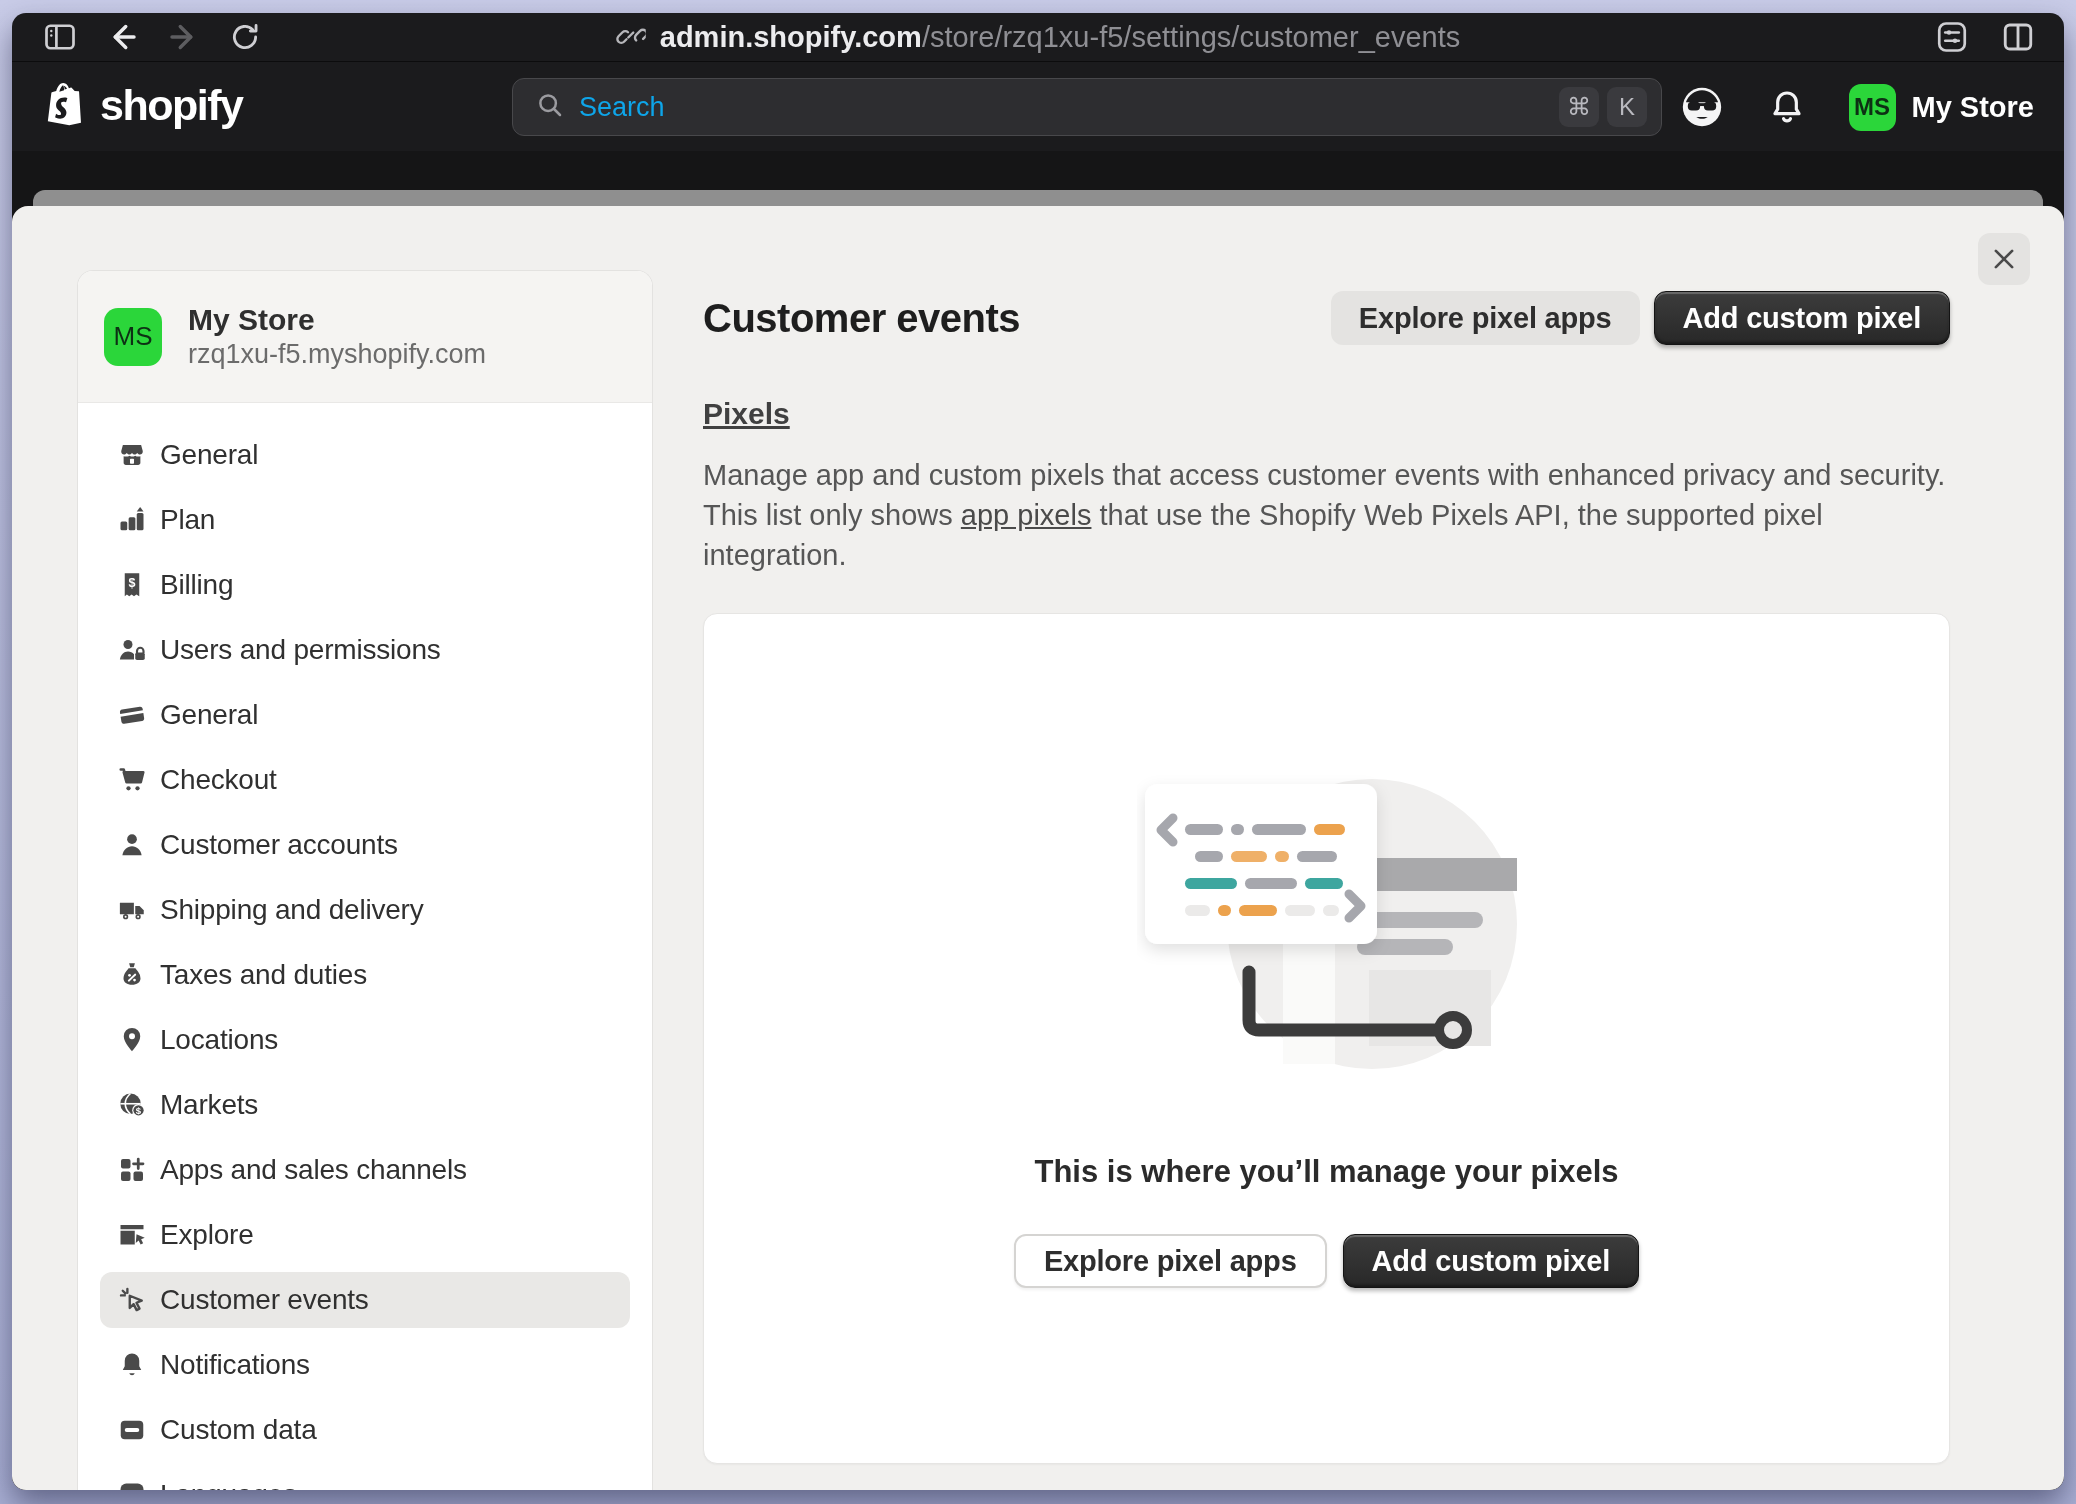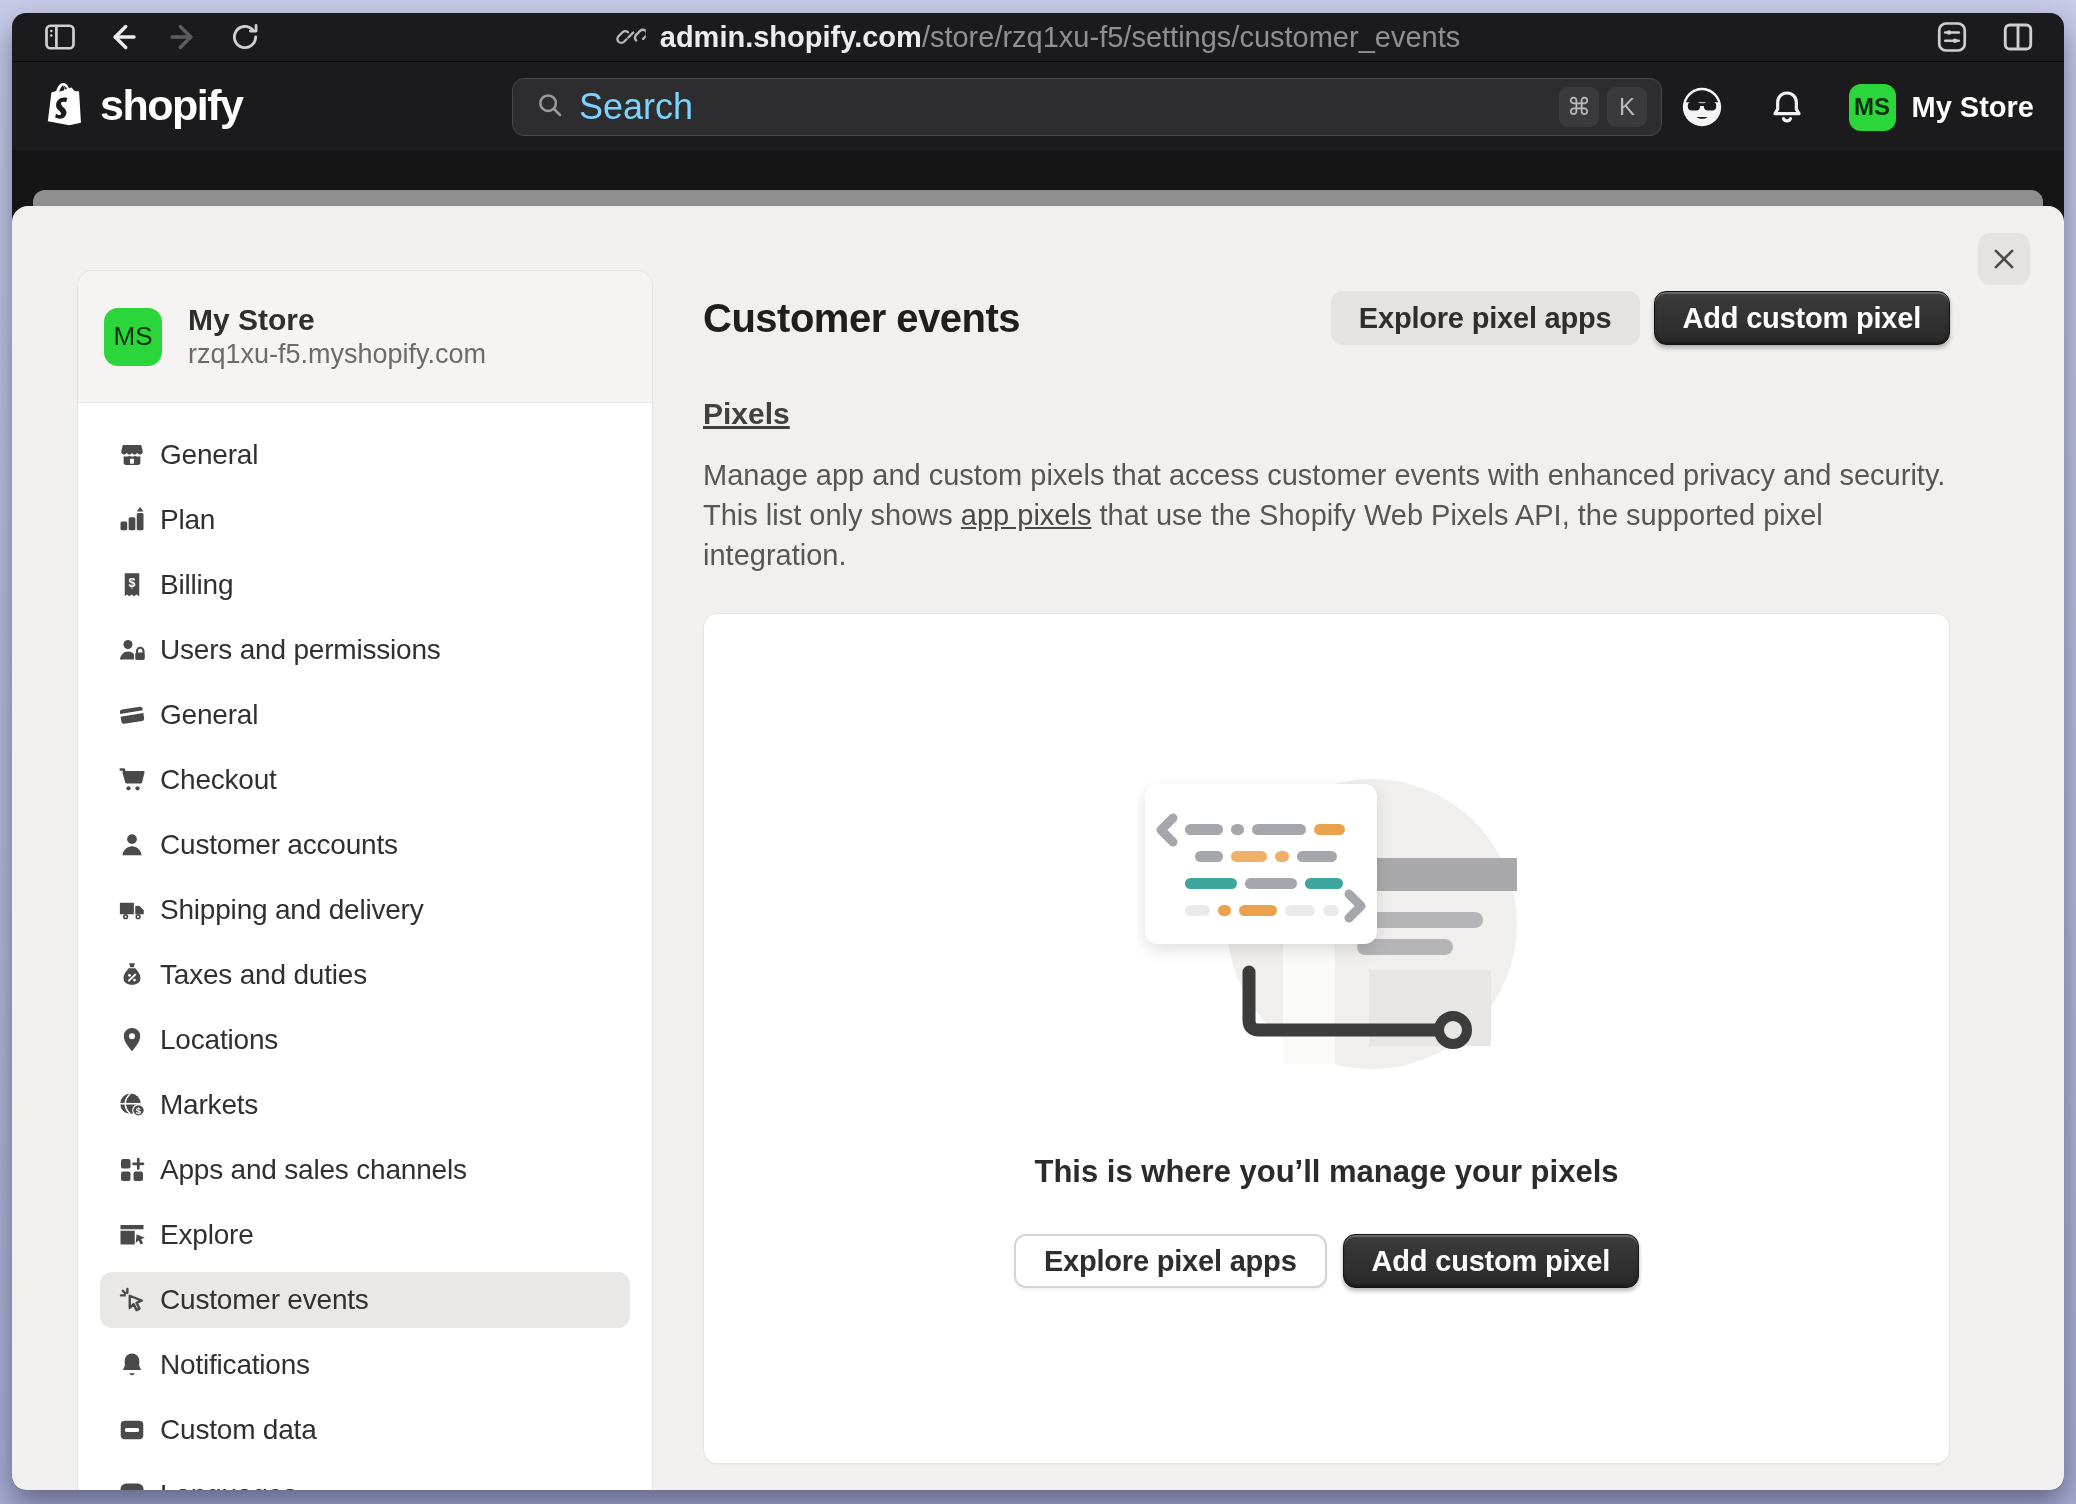--- a/index.html
+++ b/index.html
@@ -24,21 +24,21 @@
   .tabbar .rights{position:absolute;right:28px;top:0;height:100%;display:flex;align-items:center;gap:30px;}
   
   .adminbar{height:90px;display:flex;align-items:center;position:relative;background:#1b1b1d;}
   .brand{display:flex;align-items:flex-start;gap:10px;padding-left:32px;}
   .brand .word{color:#fff;font-size:43px;font-weight:bold;letter-spacing:-1.5px;}
   .searchpill{
     position:absolute;left:500px;top:16px;width:1150px;height:58px;
     background:#2d2d30;border:1px solid #48484b;border-radius:12px;
     display:flex;align-items:center;padding:0 14px 0 22px;box-sizing:border-box;cursor:text;
   }
-  .searchpill .ph{color:#7dd3fc;font-size:36px;margin-left:14px;flex:1;}
+  .searchpill .ph{color:#0ea5e9;font-size:27px;margin-left:14px;flex:1;}
   .keycap{
     width:40px;height:40px;border-radius:9px;background:#3a3a3e;color:#b9b9bf;
     display:flex;align-items:center;justify-content:center;font-size:24px;margin-left:8px;
   }
   .adminbar .cluster{position:absolute;right:30px;top:0;height:100%;display:flex;align-items:center;gap:42px;}
   .userchip{display:flex;align-items:center;gap:16px;cursor:pointer;}
   .avatar-sm{
     width:47px;height:47px;border-radius:12px;display:flex;align-items:center;justify-content:center;
     font-size:24px;font-weight:bold;color:#0d3014;
   }

